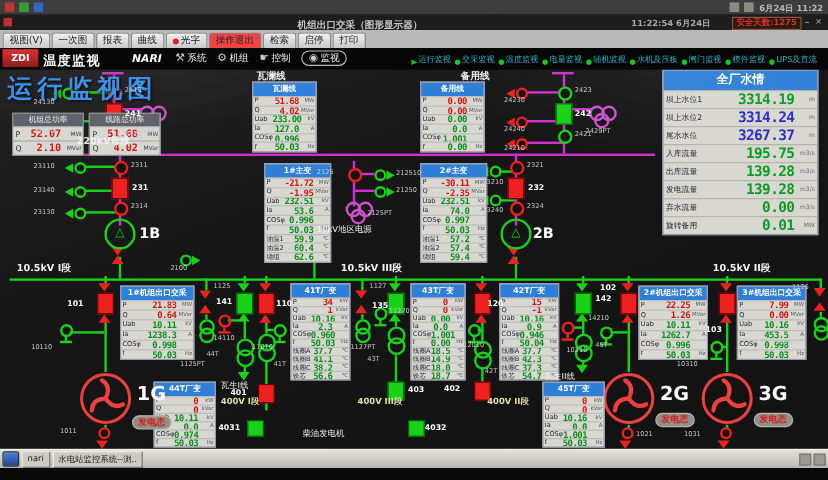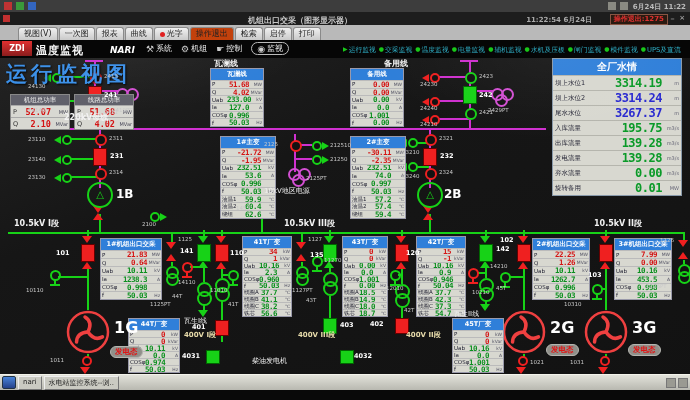--- a/index.html
+++ b/index.html
@@ -11,34 +11,34 @@
   
   #desk{position:absolute;left:0;top:0;width:690px;height:12px;background:#3d3d3d;z-index:8}
   .dic{position:absolute;width:8px;height:8px;top:2px;z-index:9}
   #dclock{position:absolute;right:4px;top:2px;font-size:7px;color:#bbb;z-index:9}
   #tbar{position:absolute;left:0;top:12px;width:690px;height:13px;background:#1d1d1d;z-index:8}
   #wico{position:absolute;left:3px;top:15px;width:7px;height:7px;background:#c03030;z-index:9}
   #wtitle{position:absolute;left:300px;top:15px;transform:translateX(-50%);font-size:8px;color:#c9c9c9;z-index:9;white-space:nowrap}
   #wtime{position:absolute;right:98px;top:15px;font-size:7px;color:#aaa;z-index:9}
   #wsafe{position:absolute;right:22px;top:14px;font-size:7px;color:#e03030;font-weight:bold;border:1px solid #885544;background:#2a1a10;padding:0 3px;line-height:9px;z-index:9}
   .wctl{position:absolute;top:14px;font-size:7px;color:#999;z-index:9}
-  #tabrow{position:absolute;left:0;top:25px;width:690px;height:15px;background:#b9b9b9;z-index:8;display:flex;align-items:flex-end;padding-left:18px;box-sizing:border-box}
+  #tabrow{position:absolute;left:0;top:25px;width:690px;height:15px;background:#b9b9b9;z-index:8;display:flex;align-items:flex-end;padding-left:2px;box-sizing:border-box}
   .tab{font-size:8px;color:#222;background:linear-gradient(#f0f0f0,#c9c9c9);border:1px solid #8a8a8a;border-bottom:none;border-radius:3px 3px 0 0;padding:1px 5px;margin-right:1px;line-height:10px;display:flex;align-items:center;gap:2px;white-space:nowrap}
-  .tab.act{background:#c2410c}
+  .tab.act{background:#ef4444}
   .tdot{width:5px;height:5px;border-radius:50%;background:#e02020;display:inline-block}
   #toolrow{position:absolute;left:0;top:40px;width:690px;height:18px;background:#060606;z-index:8}
   #logo{position:absolute;left:2px;top:41px;width:30px;height:15px;background:linear-gradient(#e03030,#8a1d1d);color:#fff;font-size:8px;font-weight:bold;text-align:center;line-height:15px;z-index:9}
   #stn{position:absolute;left:36px;top:43px;font-size:11px;font-weight:bold;color:#f5f5f5;letter-spacing:1px;z-index:9}
   #brand{position:absolute;left:110px;top:45px;font-size:9px;font-weight:bold;font-style:italic;color:#fff;z-index:9}
   #tbtns{position:absolute;left:146px;top:42px;display:flex;gap:9px;z-index:9}
   .tbn{font-size:8px;color:#eee;display:flex;gap:2px;align-items:center;white-space:nowrap}
   .tbn .ic{color:#ccc;font-size:9px}
   .tbn.oval{border:1px solid #bbb;border-radius:8px;padding:0 5px}
   #navbar{position:absolute;left:343px;top:45px;width:346px;display:flex;gap:3px;z-index:9}
-  .nv{font-size:6.8px;color:#2fb0c8;white-space:nowrap;display:flex;align-items:flex-start;gap:1px}
+  .nv{font-size:6.8px;color:#2fb0c8;white-space:nowrap;display:flex;align-items:flex-end;gap:1px}
   .nv .mk{color:#19c819;font-size:6px}
   #task{position:absolute;left:0;top:374px;width:690px;height:16px;background:linear-gradient(#e2e2da,#b8b8b0);border-top:1px solid #f2f2ea;z-index:8;display:flex;align-items:center;gap:2px;padding:0 2px;box-sizing:border-box}
   #start{width:12px;height:11px;background:linear-gradient(#4a84d8,#24418a);border:1px solid #234;border-radius:2px}
   .tk{font-size:7px;color:#222;background:#cacac2;border:1px solid;border-color:#eee #777 #777 #eee;padding:1px 4px;white-space:nowrap;overflow:hidden;text-overflow:ellipsis;max-width:140px}
   .tk.act{background:#a6a6a0;border-color:#777 #eee #eee #777}
   .tray{width:8px;height:8px;background:#9a9a92;border:1px solid #777}
   #bezel{position:absolute;left:0;top:390px;width:690px;height:10px;background:#090909;z-index:8}
   
   #ptitle{position:absolute;left:6px;top:60px;font-size:21px;font-weight:bold;color:#3a8fe8;letter-spacing:4px;z-index:5;text-shadow:1px 1px 2px #000}
   #sum{position:absolute;left:10px;top:94px;display:flex;gap:4px;z-index:5}
@@ -116,21 +116,21 @@
     <i class="dic" style="left:28px;background:#3366c0"></i>
     <i class="dic" style="right:62px;background:#8a8a82"></i>
     <i class="dic" style="right:74px;background:#8a8a82"></i>
     <b id="dclock">6月24日 11:22</b>
   </div>
 
   <div id="tbar"></div>
   <i id="wico"></i>
   <b id="wtitle">机组出口交采（图形显示器）</b>
   <b id="wtime">11:22:54 6月24日</b>
-  <b id="wsafe">操作退出:1275</b>
+  <b id="wsafe">安全天数:1275</b>
   <b class="wctl" style="right:14px">－</b>
   <b class="wctl" style="right:5px">×</b>
 
   <div id="tabrow">
       <span class="tab">视图(V)</span>
       <span class="tab">一次图</span>
       <span class="tab">报表</span>
       <span class="tab">曲线</span>
       <span class="tab"><span class="tdot"></span>光字</span>
       <span class="tab act">操作退出</span>

